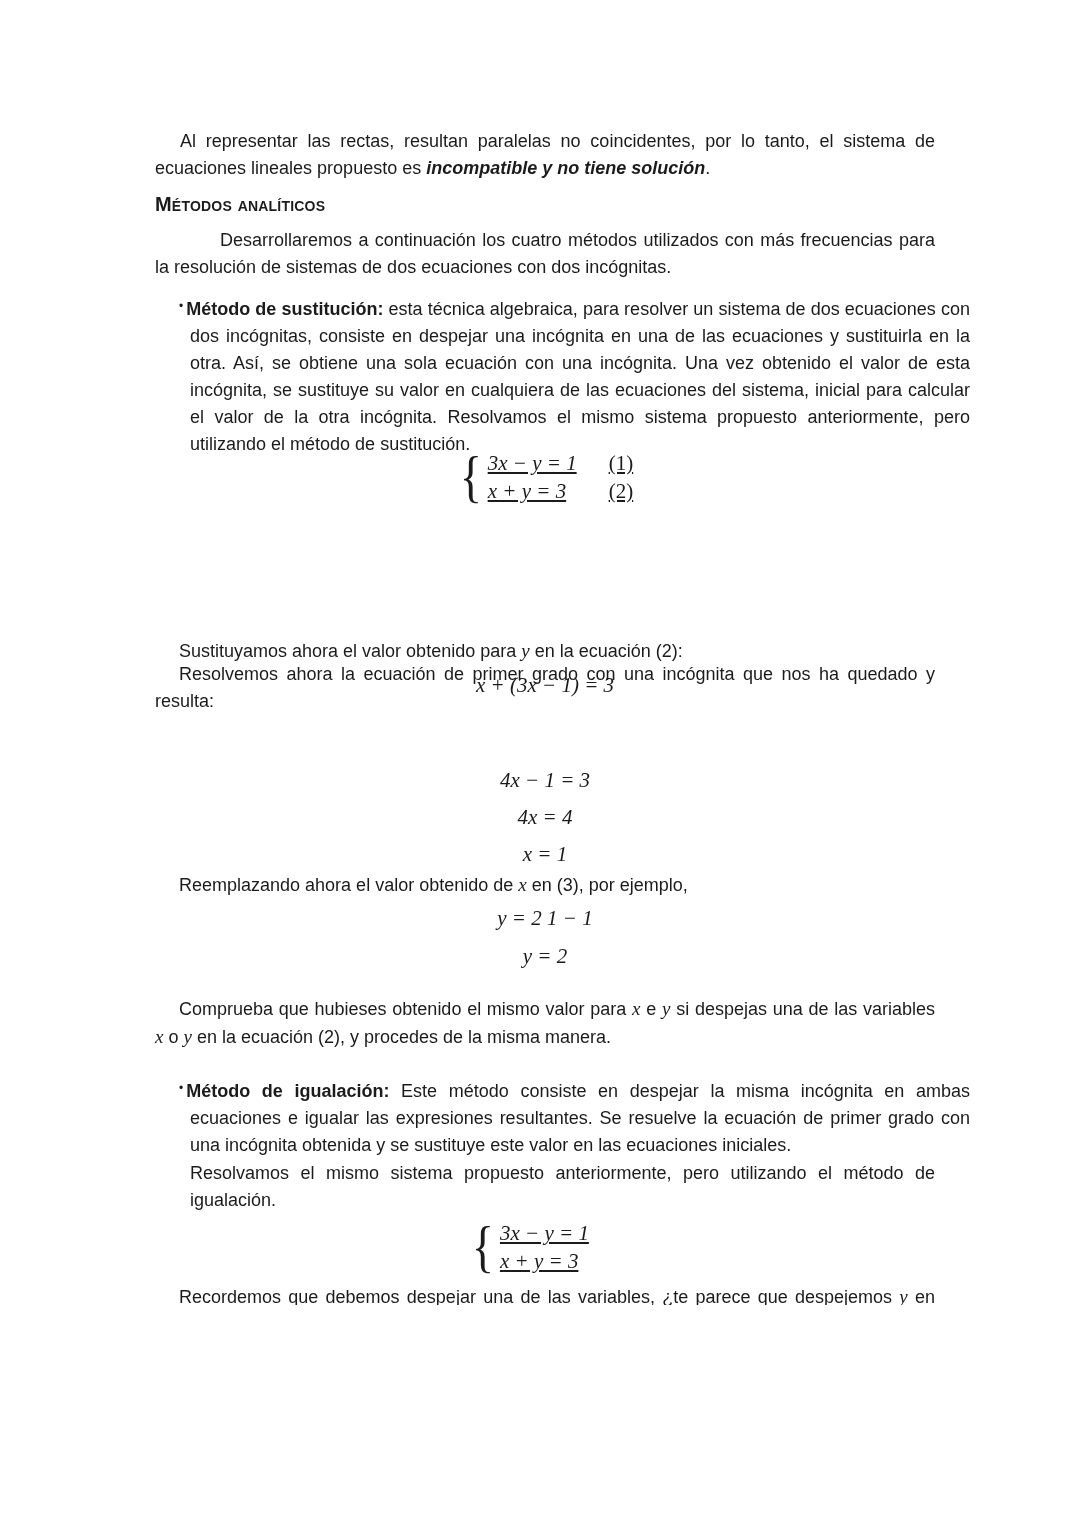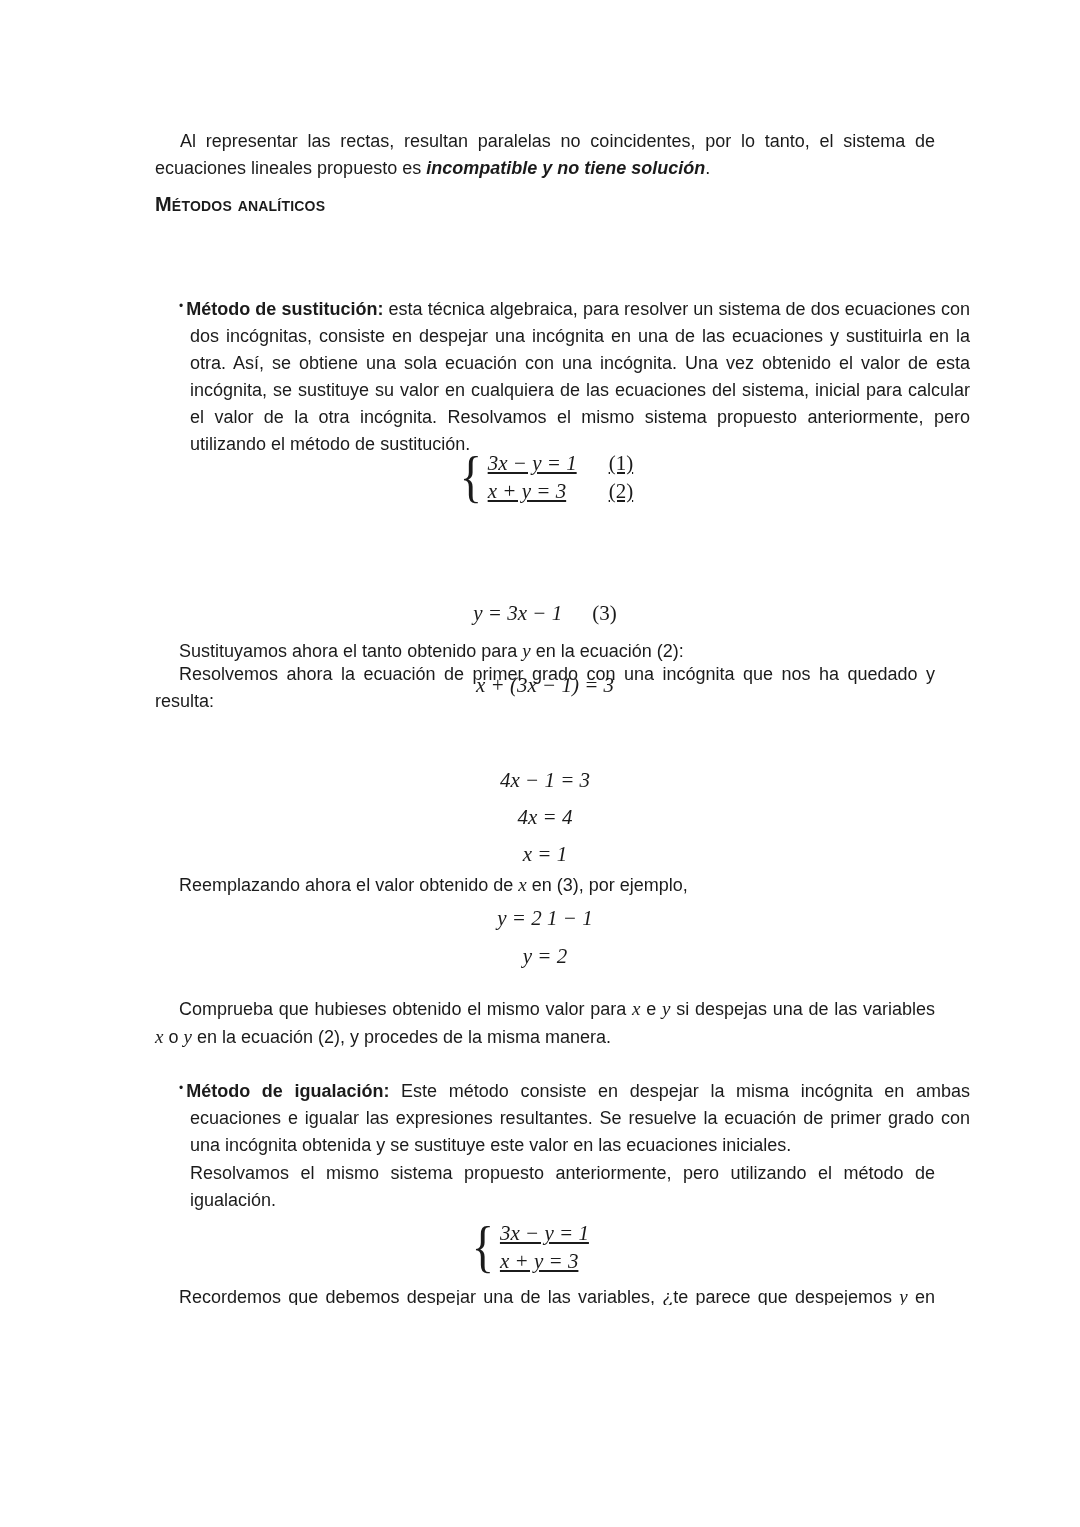--- a/index.html
+++ b/index.html
@@ -111,39 +111,39 @@
 </style>
 </head>
 <body>
 
 <div class="page">
 
   <p class="abs just indent25" style="top:128px"><span>Al representar las rectas, resultan paralelas no coincidentes, por lo tanto, el sistema de ecuaciones lineales propuesto es </span><b><i>incompatible y no tiene solución</i></b><span>.</span></p>
 
   <h2 class="abs heading" style="top:191px">Métodos analíticos</h2>
 
+  <p class="abs just indent65" style="top:227px">Desarrollaremos a continuación los cuatro métodos utilizados con más frecuencias para la resolución de sistemas de dos ecuaciones con dos incógnitas.</p>
 
   <div class="abs just bullet" style="top:293px"><span class="marker">•</span><span class="blabel">Método de sustitución:</span><span> esta técnica algebraica, para resolver un sistema de dos ecuaciones con dos incógnitas, consiste en despejar una incógnita en una de las ecuaciones y sustituirla en la otra. Así, se obtiene una sola ecuación con una incógnita. Una vez obtenido el valor de esta incógnita, se sustituye su valor en cualquiera de las ecuaciones del sistema, inicial para calcular el valor de la otra incógnita. Resolvamos el mismo sistema propuesto anteriormente, pero utilizando el método de sustitución.</span></div>
 
   <div class="abs system" style="top:448px">
     <div class="sys-inner">
       <span class="brace">{</span>
       <div class="sys-rows">
         <span class="sys-eq">3x − y = 1</span>
         <span class="sys-num">(1)</span>
         <span class="sys-eq">x + y = 3</span>
         <span class="sys-num">(2)</span>
       </div>
     </div>
   </div>
 
 
-  <div class="abs eqline" style="top:598px"><span>y = 3x − 1</span><span class="eqnum">(3)</span></div>
 
-  <p class="abs just indent24" style="top:637px"><span>Sustituyamos ahora el tanto obtenido para </span><span class="mv">y</span><span> en la ecuación (2):</span></p>
+  <p class="abs just indent24" style="top:637px"><span>Sustituyamos ahora el valor obtenido para </span><span class="mv">y</span><span> en la ecuación (2):</span></p>
 
   <div class="abs eqline" style="top:670px"><span>x + (3x − 1) = 3</span></div>
 
   <p class="abs just indent24" style="top:661px">Resolvemos ahora la ecuación de primer grado con una incógnita que nos ha quedado y resulta:</p>
 
   <div class="abs eqline" style="top:765px"><span>4x − 1 = 3</span></div>
   <div class="abs eqline" style="top:802px"><span>4x = 4</span></div>
   <div class="abs eqline" style="top:839px"><span>x = 1</span></div>
 
   <p class="abs just indent24" style="top:871px"><span>Reemplazando ahora el valor obtenido de </span><span class="mv">x</span><span> en (3), por ejemplo,</span></p>

